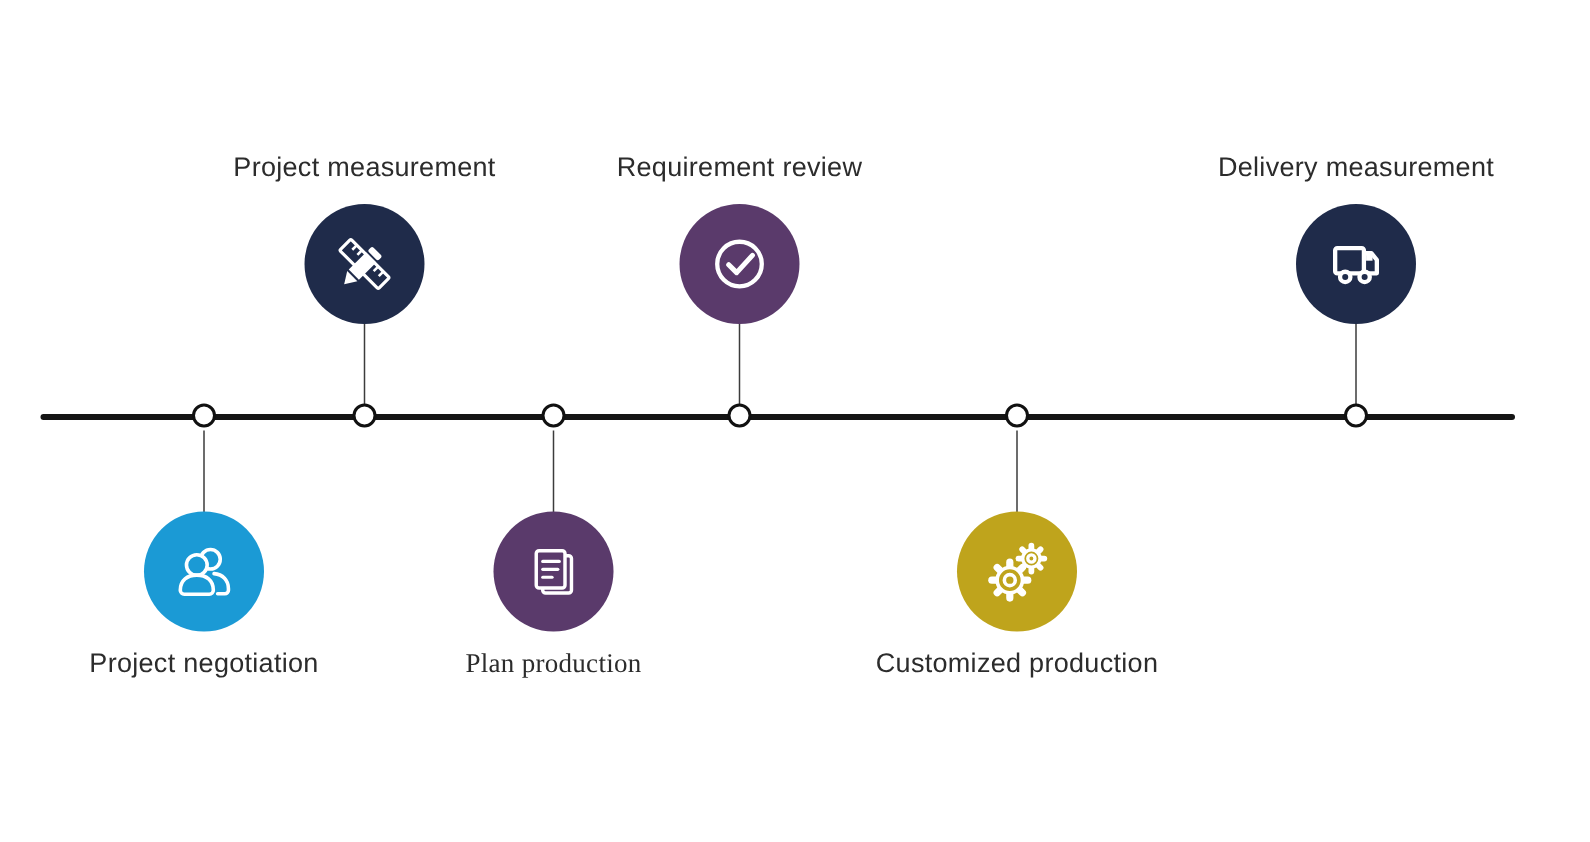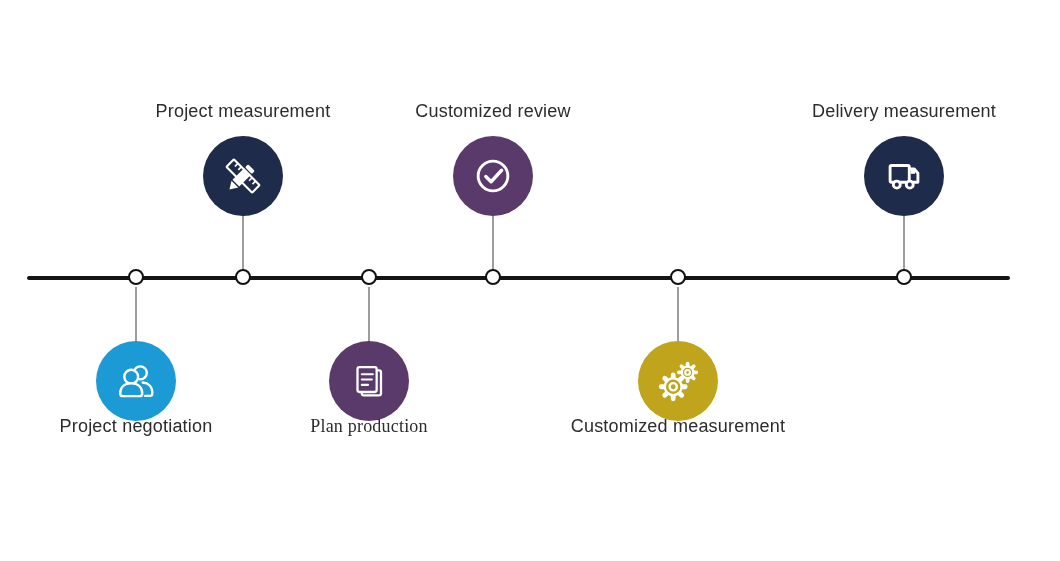--- a/index.html
+++ b/index.html
@@ -11,21 +11,21 @@
     position:absolute;left:27px;top:276px;width:983px;height:4px;
     background:#151515;border-radius:2px;
   }
   .milestone{position:absolute;top:0;width:260px;height:490px;}
   .milestone > *{position:absolute;left:50%;transform:translateX(-50%);}
   .label{
     width:100%;text-align:center;font-size:18px;color:#2c2c2c;
     letter-spacing:.2px;white-space:nowrap;
   }
   .milestone.top .label{top:101px;}
-  .milestone.bottom .label{top:416px;}
+  .milestone.bottom .label{top:432px;}
   .bubble{
     width:80px;height:80px;border-radius:50%;
     display:flex;align-items:center;justify-content:center;
   }
   .milestone.top .bubble{top:136px;}
   .milestone.bottom .bubble{top:341px;}
   .connector{width:1px;background:#3c3c3c;}
   .milestone.top .connector{top:215px;height:55px;}
   .milestone.bottom .connector{top:287px;height:55px;}
   .node{
@@ -107,21 +107,21 @@
 
   <div class="milestone top m4">
     <div class="connector"></div>
     <div class="node"></div>
     <div class="bubble" style="background: rgb(90, 58, 107);">
       <svg viewBox="0 0 48 48">
         <circle cx="24" cy="24" r="15.5" fill="none" stroke="#fff" stroke-width="3"></circle>
         <path d="M16.5 24.5 l5.5 5.5 11 -12" fill="none" stroke="#fff" stroke-width="3.5" stroke-linecap="round" stroke-linejoin="round"></path>
       </svg>
     </div>
-    <div class="label">Customized review</div>
+    <div class="label">Requirement review</div>
   </div>
 
   <div class="milestone bottom m5">
     <div class="connector"></div>
     <div class="node"></div>
     <div class="bubble" style="background: rgb(191, 164, 28);">
       <svg viewBox="0 0 48 48">
         <g stroke="#fff" stroke-width="5" stroke-linecap="round">
           <line x1="19" y1="30" x2="19" y2="17.5"></line>
           <line x1="19" y1="30" x2="19" y2="42.5"></line>
@@ -141,21 +141,21 @@
           <line x1="34" y1="15" x2="43" y2="15"></line>
           <line x1="34" y1="15" x2="27.6" y2="8.6"></line>
           <line x1="34" y1="15" x2="40.4" y2="21.4"></line>
           <line x1="34" y1="15" x2="40.4" y2="8.6"></line>
           <line x1="34" y1="15" x2="27.6" y2="21.4"></line>
         </g>
         <circle cx="34" cy="15" r="6" fill="#bfa41c" stroke="#fff" stroke-width="2.3"></circle>
         <circle cx="34" cy="15" r="2.5" fill="none" stroke="#fff" stroke-width="2.3"></circle>
       </svg>
     </div>
-    <div class="label">Customized measurement</div>
+    <div class="label">Customized production</div>
   </div>
 
   <div class="milestone top m6">
     <div class="connector"></div>
     <div class="node"></div>
     <div class="bubble" style="background: rgb(31, 43, 74);">
       <svg viewBox="0 0 48 48">
         <rect x="9.5" y="13" width="20" height="17.5" rx="1.5" fill="none" stroke="#fff" stroke-width="3"></rect>
         <path d="M29.5 16.5 h5.2 l3.8 4.6 v9.4 h-9" fill="none" stroke="#fff" stroke-width="3" stroke-linejoin="round"></path>
         <rect x="31" y="17.5" width="4.5" height="4.2" fill="#fff"></rect>

